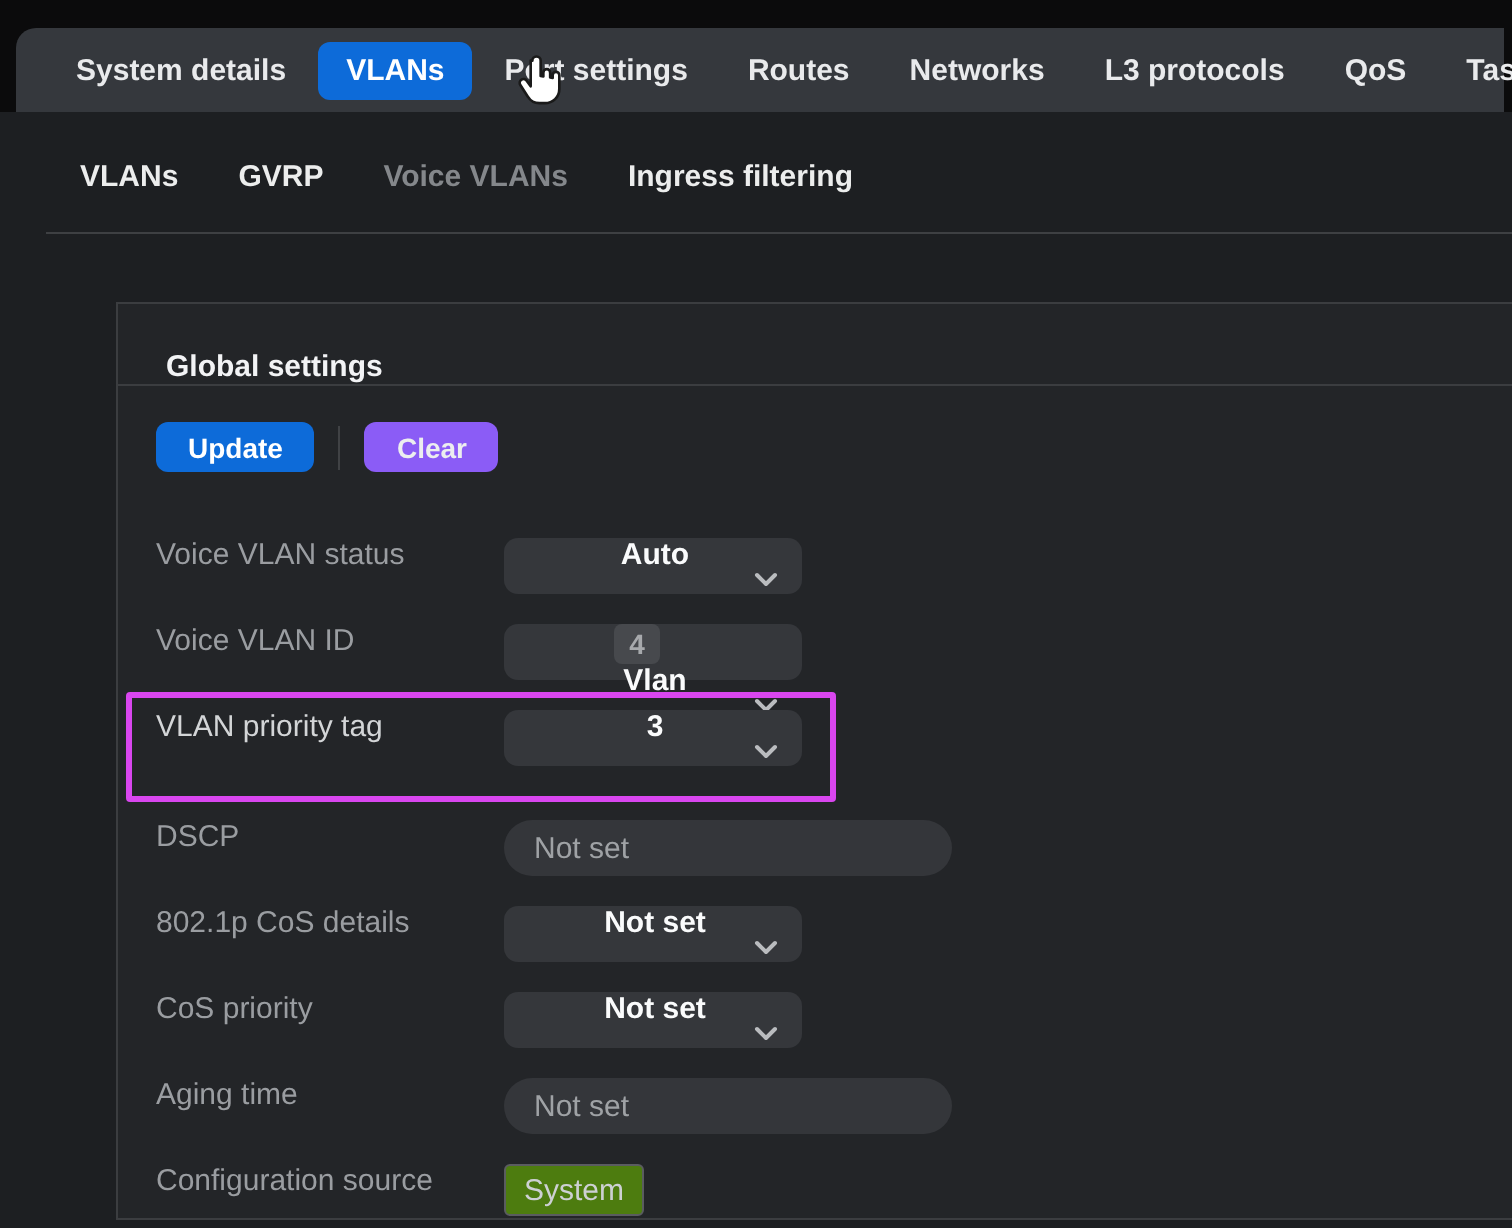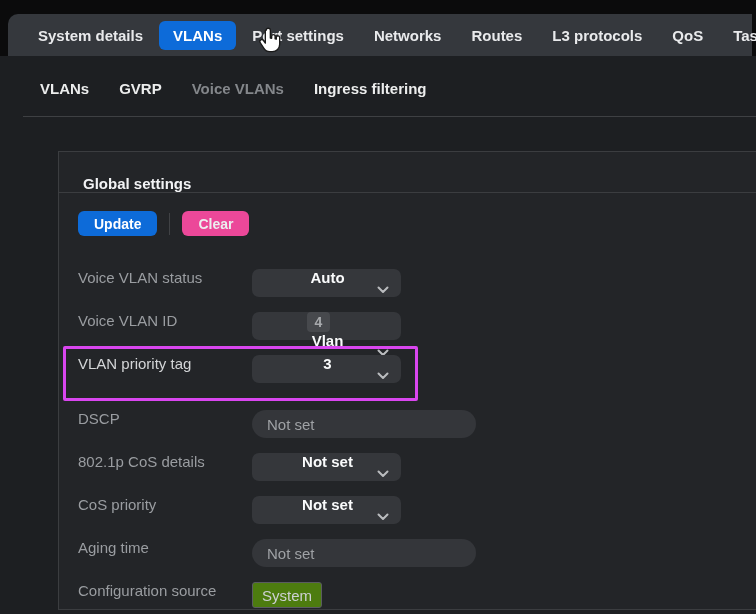--- a/index.html
+++ b/index.html
@@ -47,21 +47,21 @@
   .card-body { padding:18px 0 0 19px; }
 
   .btn-row { display:flex; align-items:center; margin-bottom:33px; }
   .btn {
     height:25px; padding:0 16px; border:none; border-radius:6px;
     font-family:inherit; font-size:14px; font-weight:700; cursor:pointer;
     display:flex; align-items:center;
   }
   .btn-update { background:#0d6bd9; color:#ffffff; }
   .btn-sep { width:1px; height:22px; background:#404245; margin:0 12px; }
-  .btn-clear { background:#ec4899; color:#eceeef; }
+  .btn-clear { background:#8b5cf6; color:#eceeef; }
 
   
   .field-row { display:flex; height:28px; margin-bottom:15px; }
   .field-label { width:174px; color:#9a9da1; font-size:15px; }
   .hl-wrap {
     border:3px solid #d946ef; border-radius:2px;
     width:355px; margin:-9px 0 9px -15px; padding:6px 13px 15px 12px;
   }
   .hl-wrap .field-row { margin:0; }
   .hl-wrap .field-label { color:#d3d5d7; }
@@ -92,22 +92,22 @@
   
   .cursor { position:absolute; left:256px; top:27px; width:27px; height:30px; z-index:20; pointer-events:none; }
 </style>
 </head>
 <body>
 
 <div class="topbar">
   <div class="topnav-item">System details</div>
   <div class="topnav-item active">VLANs</div>
   <div class="topnav-item">Port settings</div>
+  <div class="topnav-item">Routes</div>
   <div class="topnav-item">Networks</div>
-  <div class="topnav-item">Routes</div>
   <div class="topnav-item">L3 protocols</div>
   <div class="topnav-item">QoS</div>
   <div class="topnav-item">Task queue</div>
 </div>
 
 <div class="page">
 
   <div class="subnav">
     <div class="subnav-item">VLANs</div>
     <div class="subnav-item">GVRP</div>

